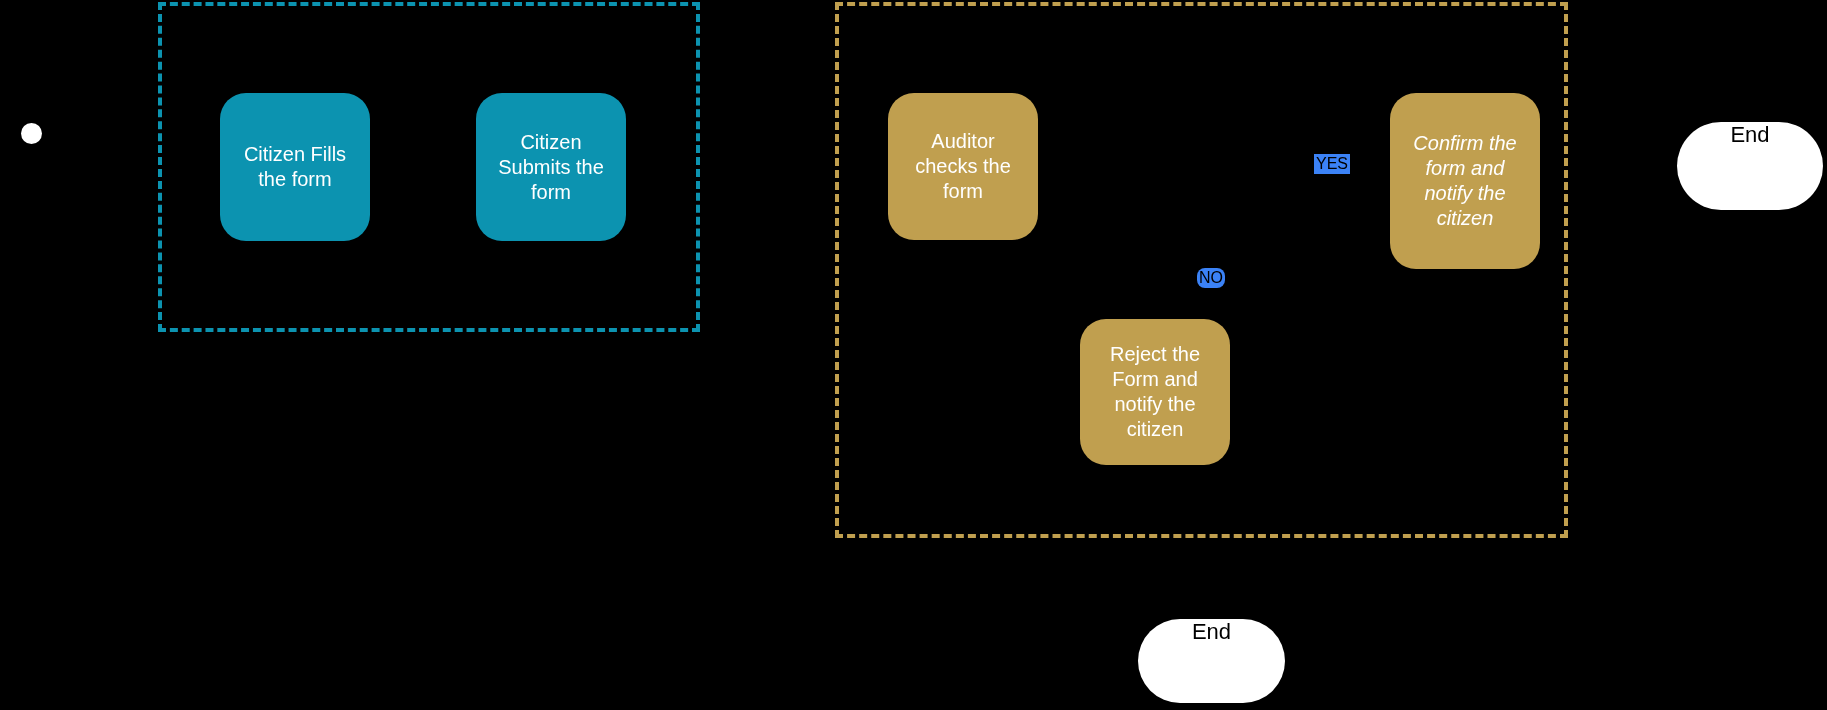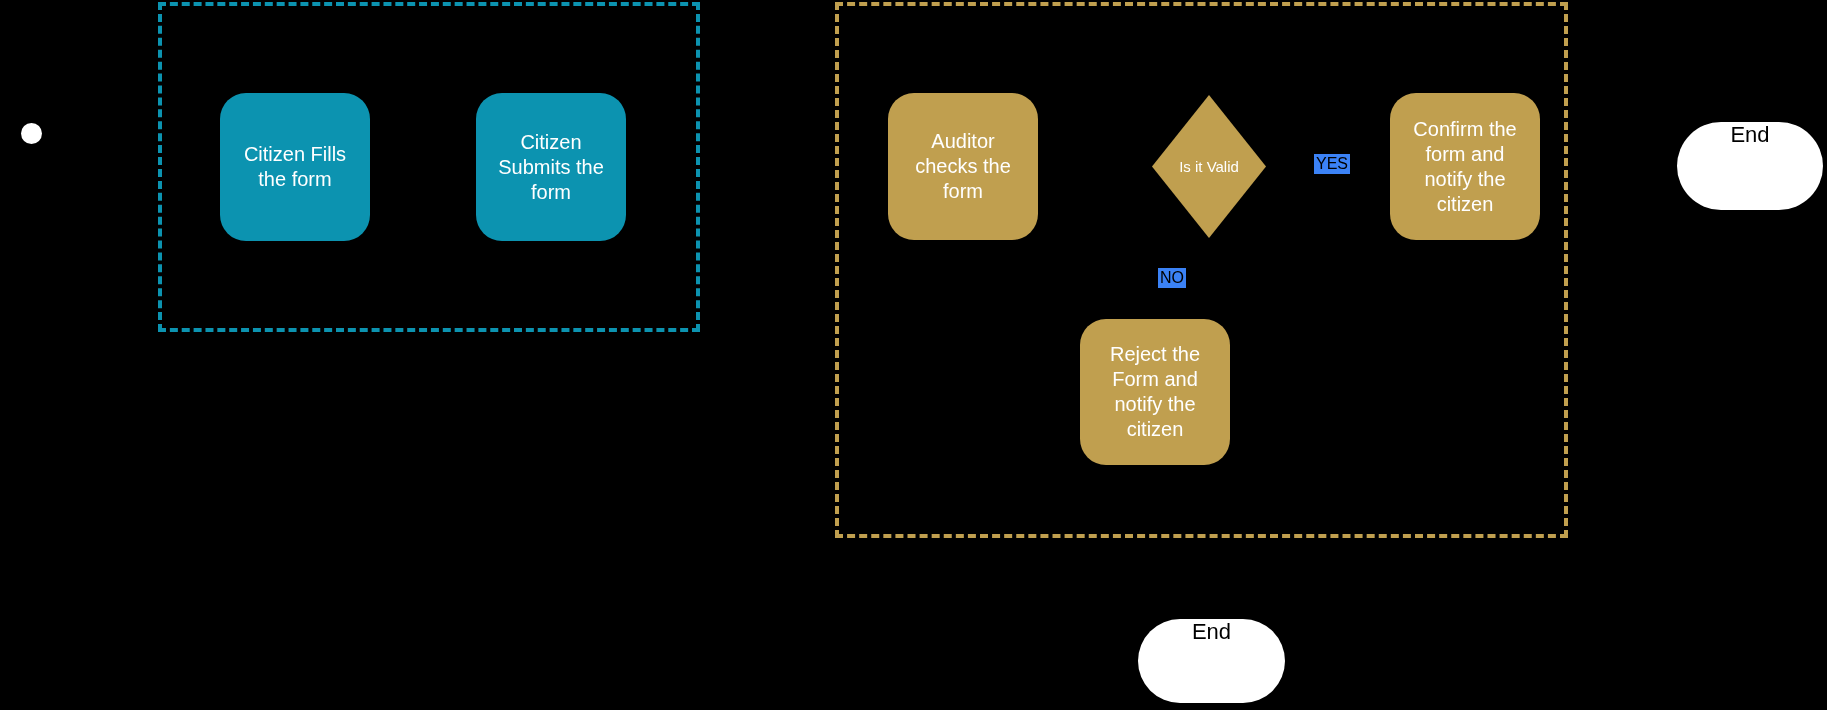--- a/index.html
+++ b/index.html
@@ -91,29 +91,26 @@
 Submits the
 form</span>
   </div>
 
   <div class="box gold-fill" style="left:888px; top:93px; width:150px; height:147px;">
     <span class="label-text">Auditor
 checks the
 form</span>
   </div>
 
-  <div class="diamond" style="left:1152px; top:95px; width:114px; height:143px;">
-    <span class="label-text">Is it Valid</span>
-  </div>
 
   <span class="edge-label" style="left:1314px; top:154px;">YES</span>
 
-  <span class="edge-label" style="left:1158px; top:268px;">NO</span>
+  <span class="edge-label" style="left:1197px; top:268px;border-radius:8px;">NO</span>
 
-  <div class="box gold-fill" style="left:1390px; top:93px; width:150px; height:147px;">
+  <div class="box gold-fill" style="left:1390px; top:93px; width:150px; height:176px;font-style:italic;">
     <span class="label-text">Confirm the
 form and
 notify the
 citizen</span>
   </div>
 
   <div class="box gold-fill" style="left:1080px; top:319px; width:150px; height:146px;">
     <span class="label-text">Reject the
 Form and
 notify the

